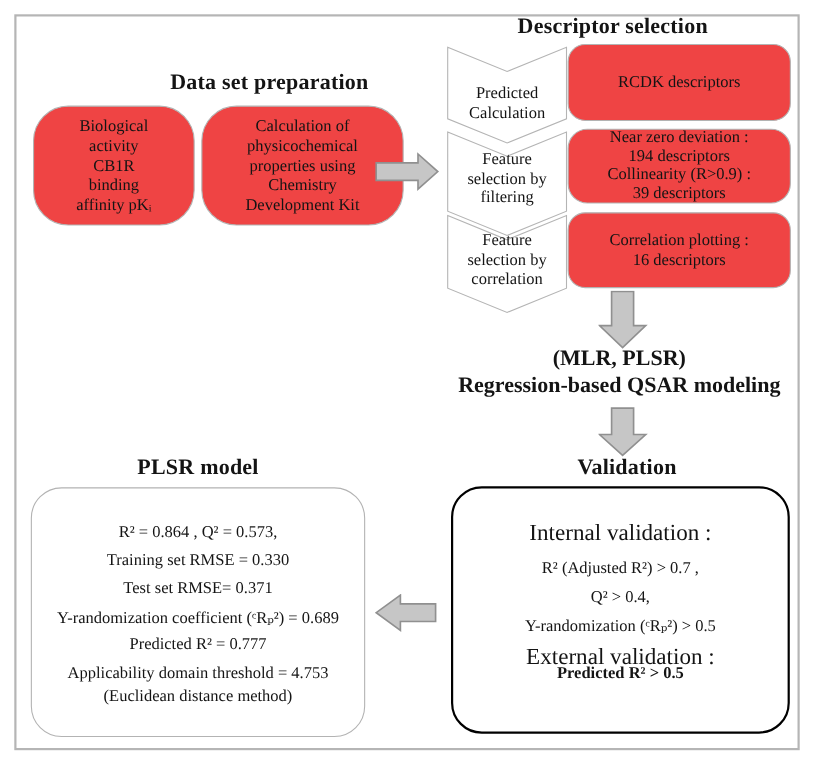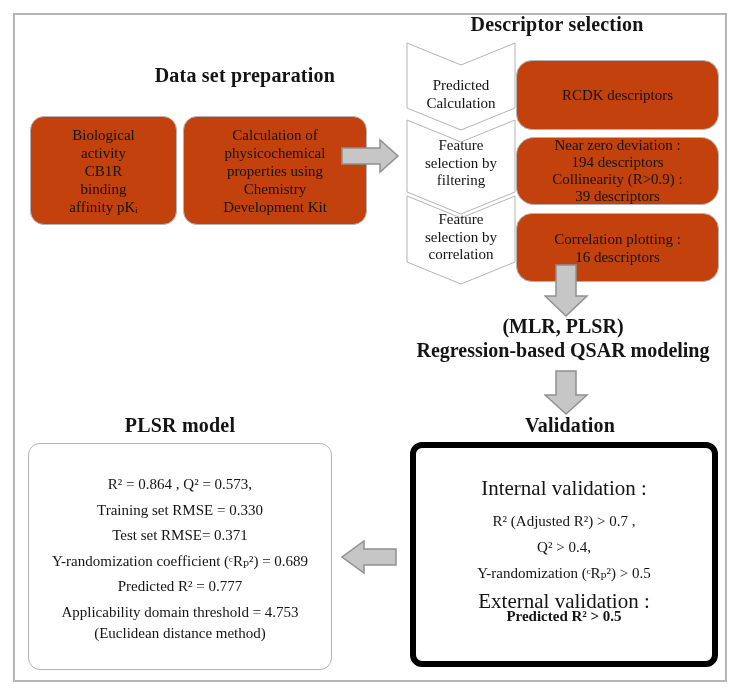--- a/index.html
+++ b/index.html
@@ -11,28 +11,27 @@
   .frame{
     position:absolute;left:13px;top:13px;width:714px;height:669px;
     border:2px solid #b5b5b5;background:#fff;box-sizing:border-box;
   }
   .abs{position:absolute;}
   .section-title{
     position:absolute;font-weight:bold;font-size:20px;text-align:center;
     letter-spacing:.2px;white-space:nowrap;
   }
   .rbox{
-    position:absolute;background:#c2410c;border:1px solid #b3b3b3;box-sizing:border-box;
+    position:absolute;background:#ef4444;border:1px solid #b3b3b3;box-sizing:border-box;
     display:flex;flex-direction:column;justify-content:center;align-items:center;
     text-align:center;
-    margin-top:20px;
   }
   .rbox .ln{font-size:15px;line-height:18px;white-space:nowrap;}
-  .small-radius{border-radius:14px;}
-  .big-radius{border-radius:12px;}
+  .small-radius{border-radius:32px;}
+  .big-radius{border-radius:28px;}
   .chev-label{
     position:absolute;left:405px;width:112px;text-align:center;
     font-size:15px;line-height:18px;
   }
   .vline{position:absolute;width:100%;text-align:center;font-size:15px;white-space:nowrap;}
   .vhead{position:absolute;width:100%;text-align:center;font-size:21px;white-space:nowrap;}
   svg{display:block;}
   .arrow-shape{fill:#c6c6c6;stroke:#909090;stroke-width:1.5;stroke-linejoin:miter;}
   .chev-shape{fill:#ffffff;stroke:#b4b4b4;stroke-width:1;}
   .qsar-title{
@@ -116,21 +115,21 @@
     <div>(MLR, PLSR)</div>
     <div>Regression-based QSAR modeling</div>
   </div>
 
   <svg class="abs" style="left:544px;top:370px;" width="46" height="46">
     <polygon class="arrow-shape" points="12,1 32,1 32,25 43,25 22,44 1,25 12,25"></polygon>
   </svg>
 
   <div class="section-title" style="left:420px;top:414px;width:300px;">Validation</div>
 
-  <div class="abs big-radius" style="left:410px;top:442px;width:308px;height:225px;border:6px solid #000000;box-sizing:border-box;">
+  <div class="abs big-radius" style="left:410px;top:442px;width:308px;height:225px;border:2px solid #000000;box-sizing:border-box;">
     <div class="vhead" style="top:28px;">Internal validation :</div>
     <div class="vline" style="top:65px;">R² (Adjusted R²) &gt; 0.7 ,</div>
     <div class="vline" style="top:91px;">Q² &gt; 0.4,</div>
     <div class="vline" style="top:116px;">Y-randomization (ᶜRₚ²) &gt; 0.5</div>
     <div class="vhead" style="top:141px;">External validation :</div>
     <div class="vline" style="top:160px;font-weight:bold;">Predicted R² &gt; 0.5</div>
   </div>
 
   <svg class="abs" style="left:340px;top:540px;" width="58" height="36">
     <polygon class="arrow-shape" points="56,9 24,9 24,1 2,17 24,33 24,25 56,25"></polygon>

